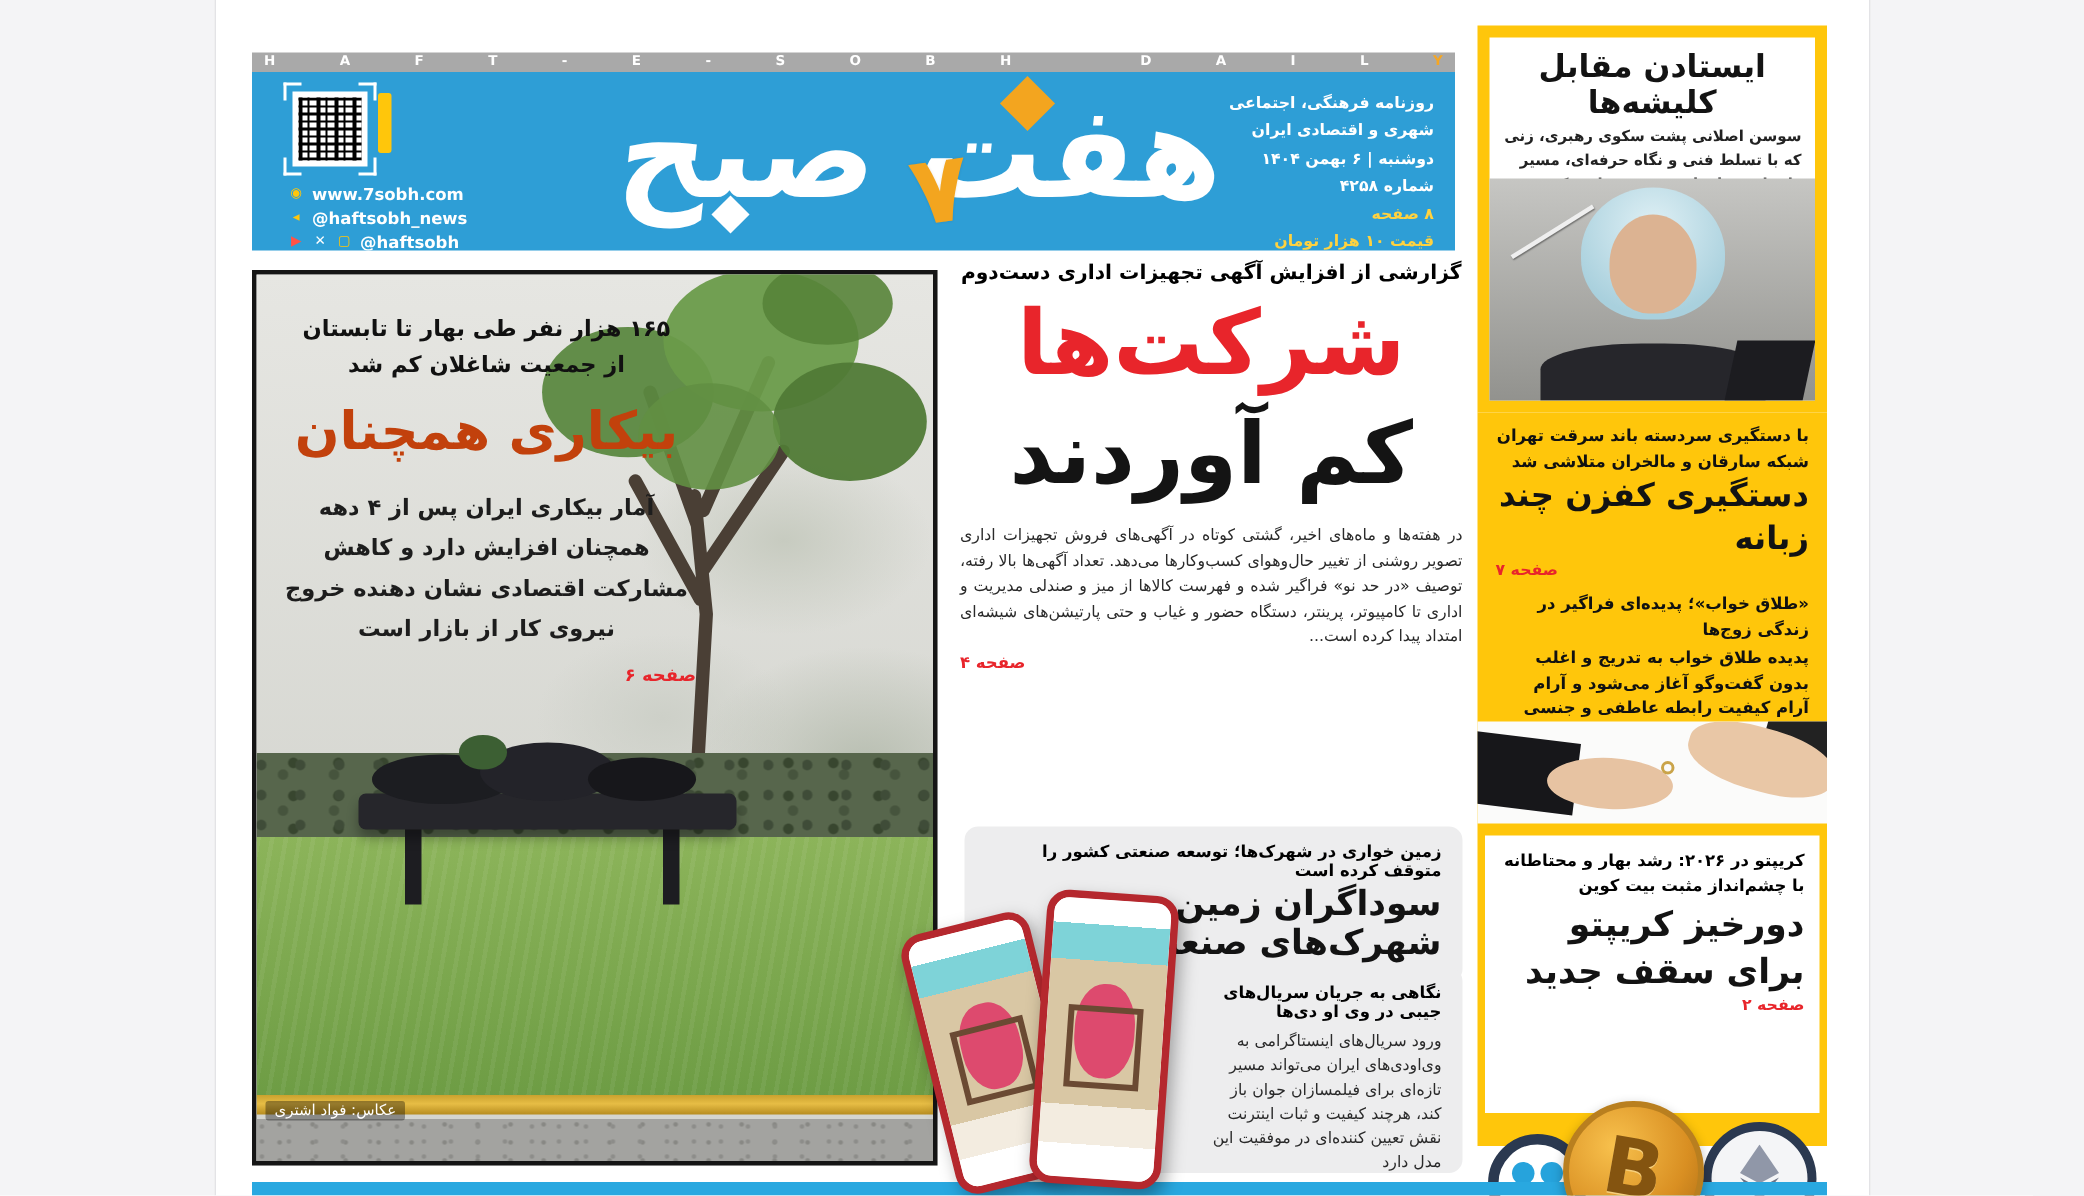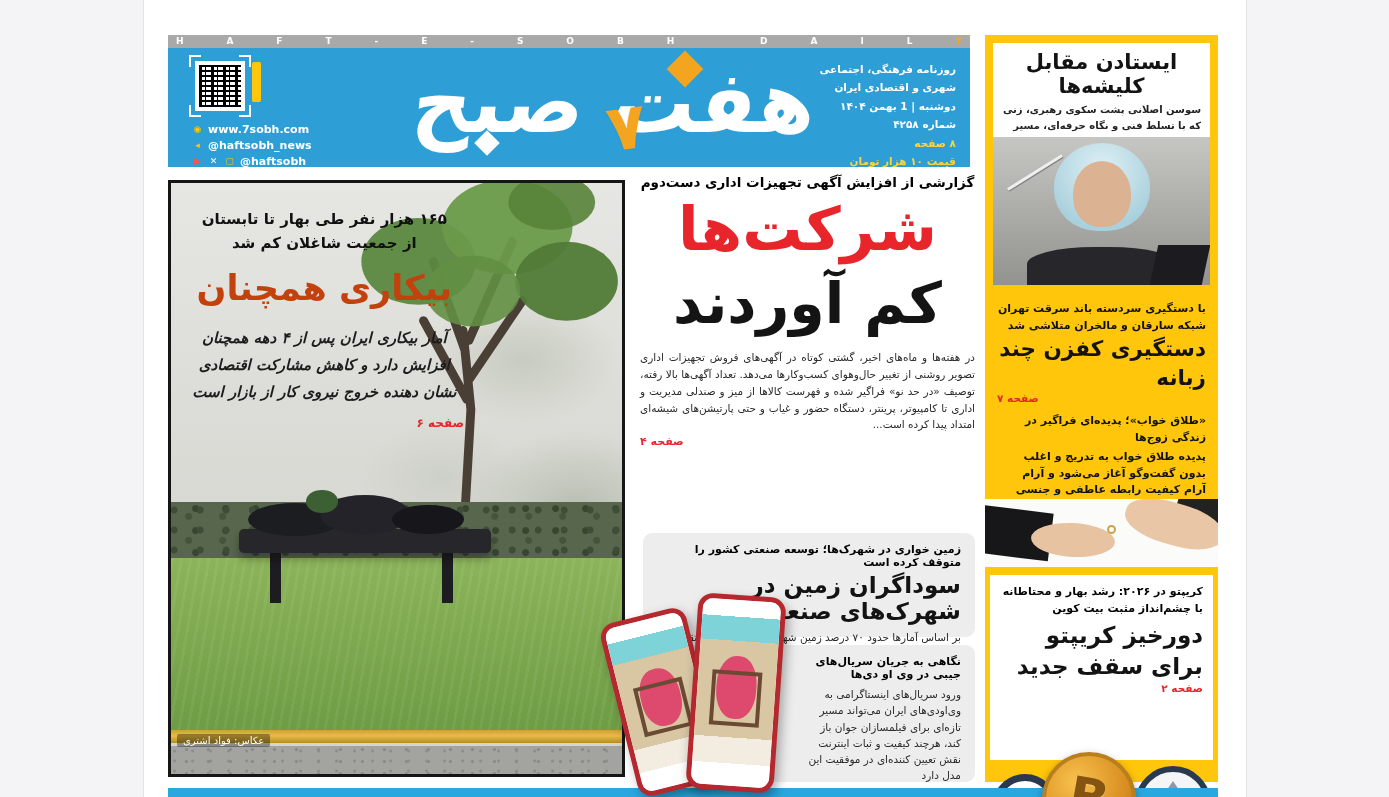--- a/index.html
+++ b/index.html
@@ -88,53 +88,53 @@
   .bench-leg.l1 { left:22%; } .bench-leg.l2 { left:60%; }
   .person { position:absolute; left:17%; top:52.8%; width:50%; height:7%; }
   .person i { position:absolute; border-radius:50%; background:#1c1d21; }
   .person i:nth-child(1){ left:0; top:20%; width:42%; height:80%; }
   .person i:nth-child(2){ left:32%; top:0; width:40%; height:95%; background:#232329; }
   .person i:nth-child(3){ left:64%; top:25%; width:32%; height:70%; background:#17171b; }
   .person i:nth-child(4){ left:26%; top:-12%; width:14%; height:55%; background:#3c5f33; }
   .photo-overlay { position:absolute; left:3%; top:4%; width:62%; text-align:center; direction:rtl; }
   .photo-overlay .kicker { font-size:15px; line-height:1.6; }
   .photo-overlay .headline { font-size:35px; font-weight:bold; color:#c2410c; line-height:1.45; margin-top:8px; }
-  .photo-overlay .sub { font-size:15px; font-weight:bold; color:#1d1d1d; line-height:1.8; margin-top:12px;font-style:italic; }
+  .photo-overlay .sub { font-size:15px; font-weight:bold; color:#1d1d1d; line-height:1.8; margin-top:12px; }
   .photo-overlay .page-tag { display:block; text-align:right; margin-top:10px; font-size:12px; }
   .photo-credit { position:absolute; left:6px; bottom:4.6%; color:#fff; font-size:10px; direction:rtl;
     background:rgba(0,0,0,.35); padding:1px 6px; border-radius:2px; }
 
   
   .mid-col { position:absolute; left:640px; top:170px; width:335px; height:612px; direction:rtl; }
   .mid-kicker { text-align:center; font-size:13.5px; font-weight:bold; margin-top:4px; }
   .hl-red { text-align:center; font-size:60px; font-weight:bold; color:#e8252b; line-height:1.3; letter-spacing:-2px; }
   .hl-black { text-align:center; font-size:57px; font-weight:bold; color:#141414; line-height:1.25; letter-spacing:-2px; }
   .mid-lead { text-align:center; font-size:15.5px; font-weight:bold; line-height:1.55; margin-top:10px; color:#161616; }
   .mid-body { text-align:justify; font-size:10.5px; line-height:1.6; color:#2a2a2a; margin-top:10px; }
   .mid-page { text-align:left; direction:ltr; margin-top:2px; }
   .gray-box { position:absolute; left:3px; right:0; background:#ededee; border-radius:9px; padding:10px 14px; }
-  .gb1 { top:363px; height:104px; }
+  .gb1 { top:381px; height:104px; }
   .gb2 { top:475px; height:137px; }
   .gb-kicker { font-size:11px; font-weight:bold; text-align:right; }
   .gb-headline { font-size:23px; font-weight:bold; text-align:right; margin-top:3px; color:#131313; }
   .gb-sub { font-size:10.5px; line-height:1.55; text-align:right; margin-top:5px; color:#2a2a2a; }
   .gb-page { text-align:left; direction:ltr; margin-top:1px; }
   .gb2 .gb-text { margin-right:0; margin-left:150px; }
 
   .phone { position:absolute; width:88px; background:#fff; border:5px solid #b5282e; border-radius:15px;
     box-shadow:3px 6px 12px rgba(0,0,0,.35); overflow:hidden; z-index:5; }
   .phone .screen { position:absolute; inset:0;
     background:linear-gradient(#ffffff 0 9%, #7ed3d8 9% 22%, #d9c7a4 22% 74%, #f3ece0 74% 88%, #ffffff 88%); }
   .phone .figure { position:absolute; left:24%; top:30%; width:52%; height:34%; background:#dd4a6e; border-radius:45%; }
   .phone .frame2 { position:absolute; left:18%; top:38%; width:64%; height:30%; border:4px solid #6b4a33; }
   .phone.p1 { left:-22px; top:443px; height:178px; transform:rotate(-14deg); }
   .phone.p2 { left:52px; top:425px; height:196px; transform:rotate(4deg); z-index:6; }
 
   
-  .right-col { position:absolute; left:985px; top:35px; width:214px; height:747px; direction:rtl; }
+  .right-col { position:absolute; left:985px; top:17px; width:214px; height:747px; direction:rtl; }
   .top-box { position:absolute; left:0; top:0; width:233px; height:258px;
     border:8px solid #ffc60b; background:#fff; }
   .tb-text { padding:7px 9px 0; }
   .tb-headline { font-size:21px; font-weight:bold; text-align:center; color:#131313; }
   .tb-sub { font-size:10px; font-weight:bold; line-height:1.6; text-align:right; margin-top:4px; color:#222; }
   .tb-page { text-align:left; direction:ltr; font-size:10px; margin-top:2px; }
   .tb-photo { position:absolute; left:0; right:0; bottom:0; height:148px; overflow:hidden;
     background:linear-gradient(#c6c6c3,#92928e); }
   .scarf { position:absolute; left:50%; top:6px; transform:translateX(-50%); width:96px; height:88px;
     background:radial-gradient(circle at 50% 30%, #dff0f5, #a9d0dd 75%); border-radius:50% 50% 46% 46%; }
@@ -238,21 +238,21 @@
     </div>
     <div class="logo-wrap">
       <div class="logo-script">هفت صبح</div>
       <div class="logo-seven">۷</div>
       <div class="logo-diamond d1"></div>
       <div class="logo-diamond d2"></div>
     </div>
     <div class="mast-info">
       <div>روزنامه فرهنگی، اجتماعی</div>
       <div>شهری و اقتصادی ایران</div>
-      <div>دوشنبه | 1 بهمن ۱۴۰۴</div>
+      <div>دوشنبه | ۶ بهمن ۱۴۰۴</div>
       <div>شماره ۴۲۵۸</div>
       <div class="yl">۸ صفحه</div>
       <div class="yl">قیمت ۱۰ هزار تومان</div>
     </div>
   </div>
 
   <div class="photo-box">
     <div class="ph-sky"></div>
     <svg class="ph-tree" viewBox="0 0 320 380">
       <path d="M150 380 L158 240 L150 160 M154 230 L110 150 M156 210 L210 130 M152 180 L120 90 M156 170 L200 70" stroke="#4a3f35" stroke-width="9" fill="none" stroke-linecap="round"></path>

